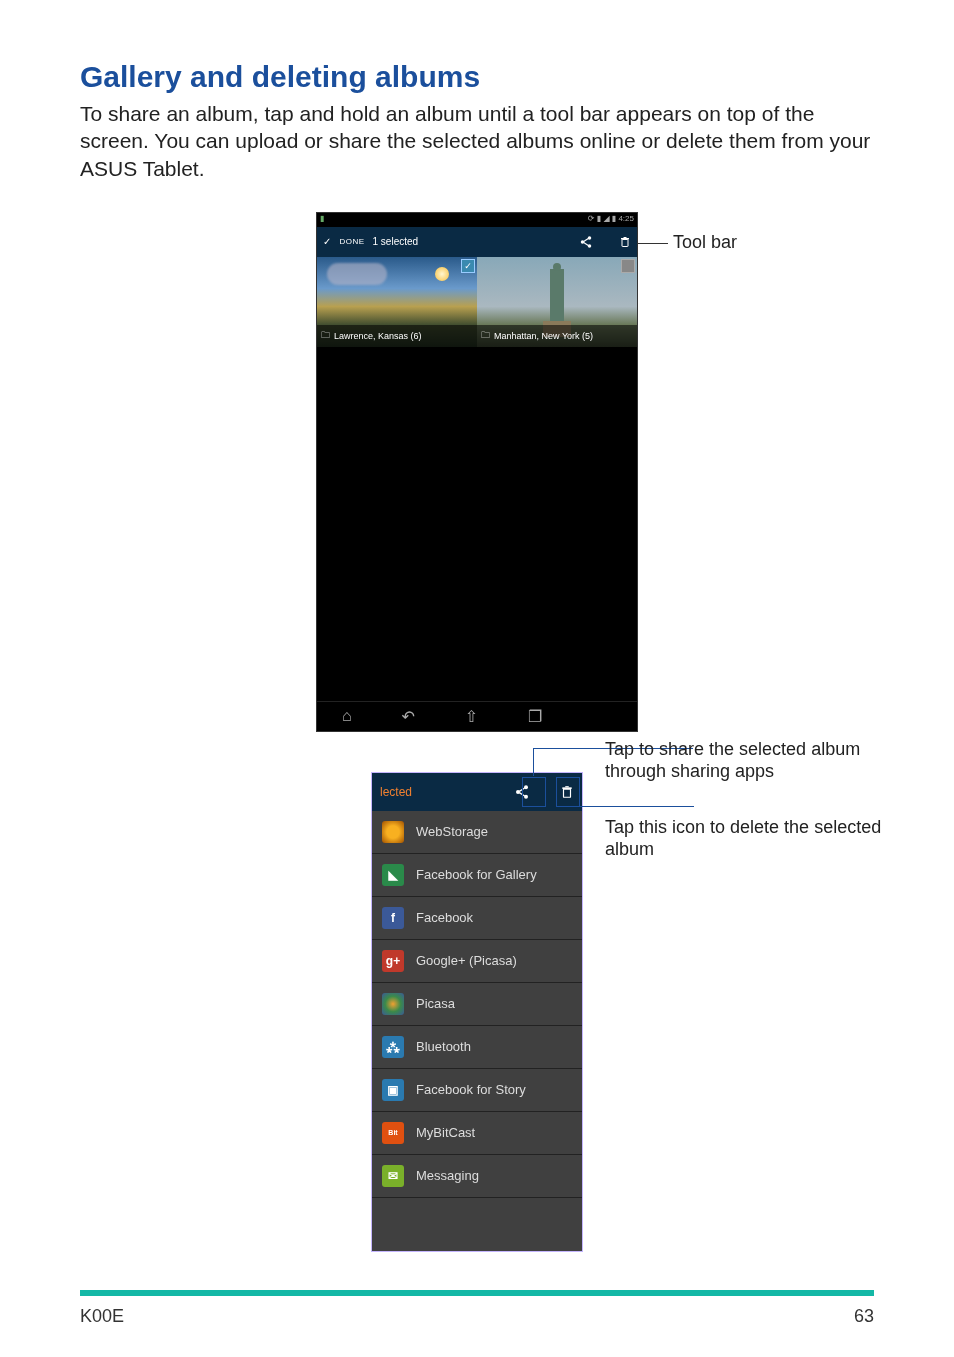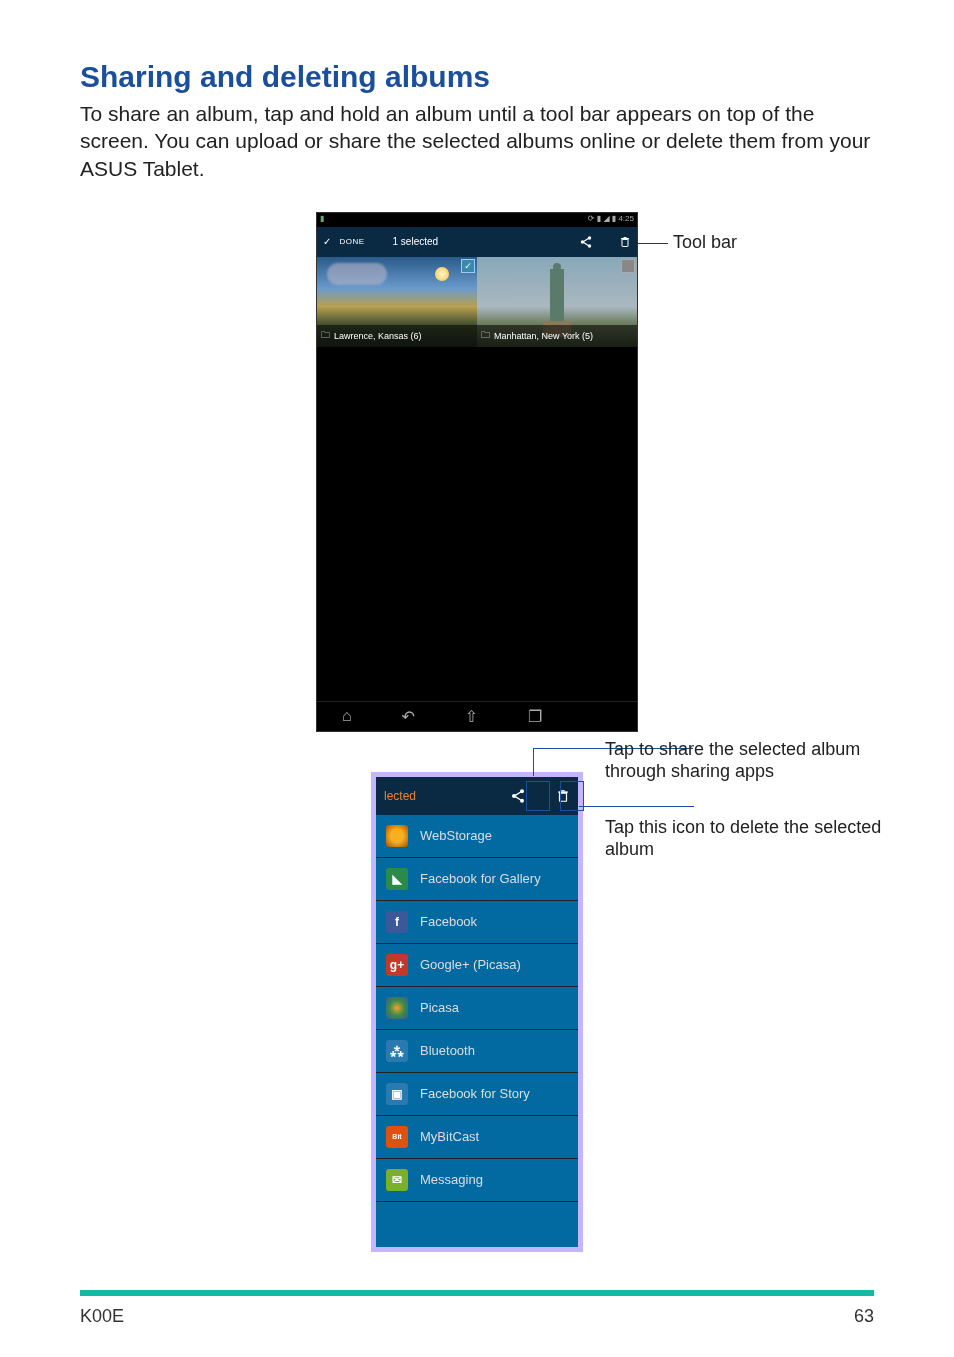--- a/index.html
+++ b/index.html
@@ -54,21 +54,21 @@
     background: #0a2a44;
     color: #fff;
     display: flex;
     align-items: center;
     font-size: 10px;
     padding: 0 6px;
     gap: 8px;
   }
   .toolbar1 .check { font-size:10px; }
   .toolbar1 .done { font-size:8px; letter-spacing:0.5px;}
-  .toolbar1 .selcount { font-size:10px;margin-left:20px; }
+  .toolbar1 .selcount { font-size:10px; }
   .toolbar1 .spacer { flex:1; }
   .share-icon, .trash-icon { display:inline-block; }
   .share-icon svg, .trash-icon svg { display:block; }
   .albums-row {
     display: flex;
     background: #000;
   }
   .album {
     width: 50%;
     position: relative;
@@ -112,22 +112,22 @@
   .callout-text {
     position:absolute; font-size:18px; color:#222;
   }
 
   .figure2-wrap {
     display:flex; justify-content:center; position:relative;
     min-height: 480px;
   }
   .sharemenu {
     width: 212px;
-    background:#0369a1;
-    border:5px solid #c4b5fd;
+    background:#404040;
+    border:1px solid #c4b5fd;
     position:relative;
     text-align:center;
   }
   .sharemenu-top {
     height:38px; background:#0a2a44; color:#fff; display:flex; align-items:center;
     padding:0 8px; font-size:12px; gap:10px;
   }
   .sharemenu-top .lefttxt { color:#f08030; font-size:12px; }
   .sharemenu-top .spacer { flex:1; }
   .share-list {
@@ -158,21 +158,21 @@
   .footer {
     position:absolute; bottom:30px; left:80px; right:80px;
     border-top:6px solid #14b8a6; padding-top:10px;
     display:flex; justify-content:space-between;
     font-size:18px; color:#333;
   }
 </style>
 </head>
 <body>
 
-<div class="heading">Sharing and deleting albums</div>
+<div class="heading">Gallery and deleting albums</div>
 <div class="bodytext">To share an album, tap and hold an album until a tool bar appears on top of the screen. You can upload or share the selected albums online or delete them from your ASUS Tablet.</div>
 
 <div class="figure1-wrap">
   <div class="phone1">
     <div class="statusbar">
       <span class="statusbar-left">▮</span>
       <span>⟳ ▮ ◢ ▮ </span><span>4:25</span>
     </div>
     <div class="toolbar1">
       <span class="check">✓</span>

